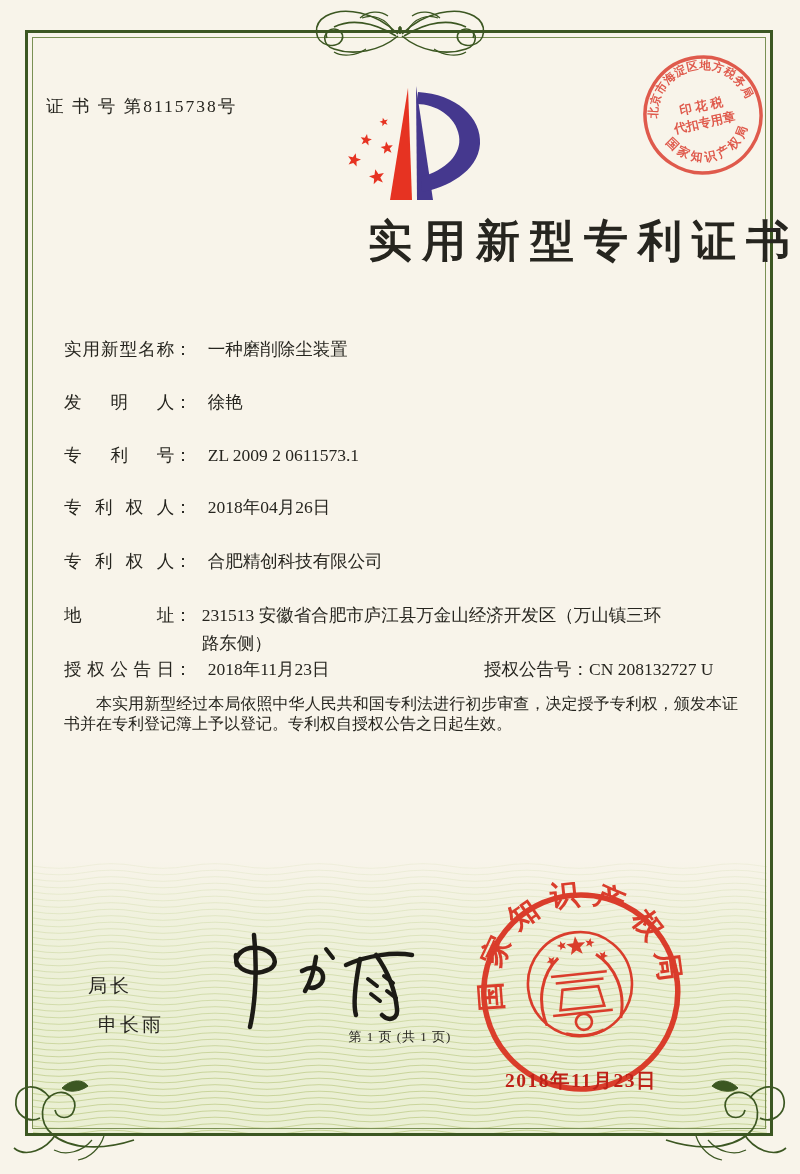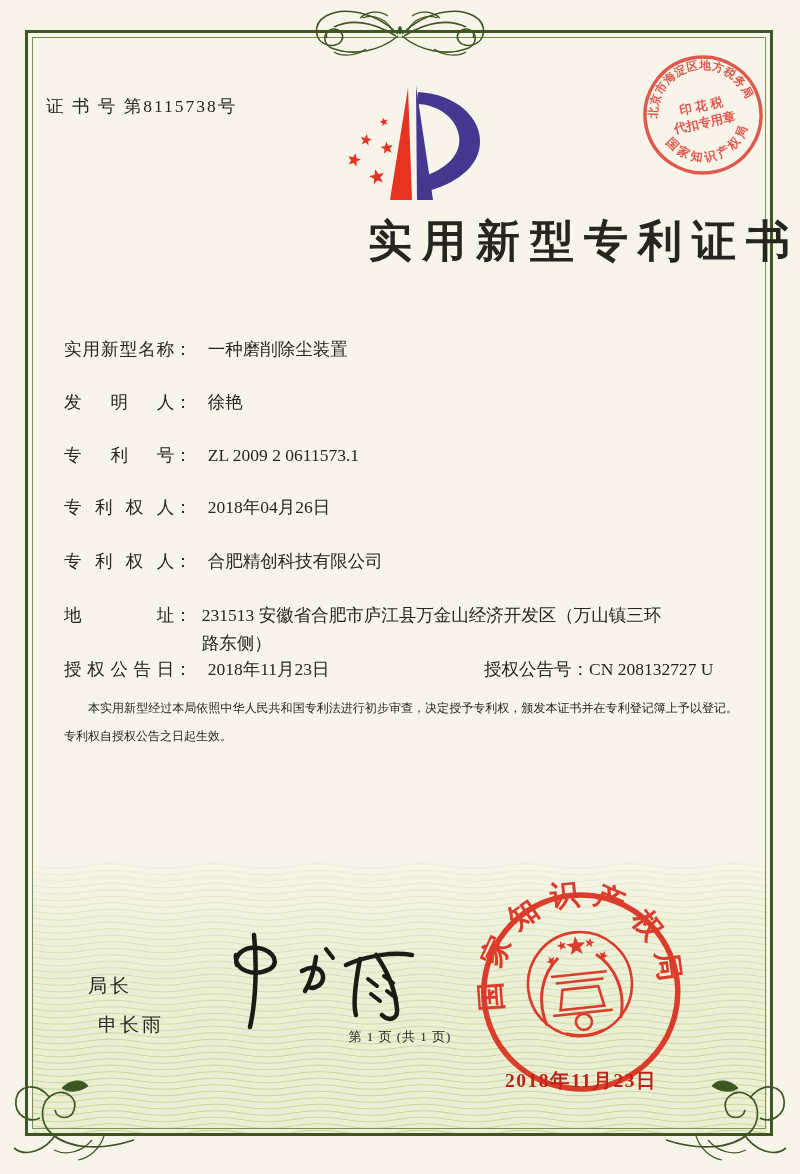--- a/index.html
+++ b/index.html
@@ -34,21 +34,21 @@
   .cert-no{left:46px;top:94px;font-size:17.5px;letter-spacing:2px;z-index:3;}
   .logo{left:332px;top:80px;z-index:3;}
   .title{left:0;top:212px;width:100%;text-align:right;font-size:44px;font-weight:bold;letter-spacing:10px;z-index:3;}
   .frow{position:absolute;left:64px;width:676px;line-height:28px;font-size:17.5px;z-index:3;}
   .flabel{display:inline-block;width:6.3em;text-align:justify;text-align-last:justify;vertical-align:top;}
   .fcolon{display:inline-block;vertical-align:top;}
   .fvalue{display:inline-block;vertical-align:top;margin-left:16px;}
   .fvalue-wrap{display:inline-block;vertical-align:top;width:470px;margin-left:10px;}
   .grant-no{position:absolute;left:420px;top:0;white-space:nowrap;}
   
-  .bodytext{left:64px;top:694px;width:674px;z-index:3;font-size:12px;line-height:28px;text-align:justify;}
+  .bodytext{left:64px;top:694px;width:674px;z-index:3;font-size:16px;line-height:20px;text-align:justify;}
   .bodytext p{text-indent:2em;}
   
   .signer-title{left:88px;top:973px;font-size:19px;letter-spacing:3px;z-index:4;}
   .signer-name{left:88px;top:1012px;font-size:19px;letter-spacing:3px;z-index:4;margin-left:10px;}
   .signature{left:196px;top:925px;z-index:4;}
   
   .big-seal{left:466px;top:882px;z-index:5;}
   .tax-stamp{left:628px;top:40px;z-index:5;}
   
   .footer{left:0;top:1028px;width:100%;text-align:center;font-size:13px;z-index:4;letter-spacing:1px;}

